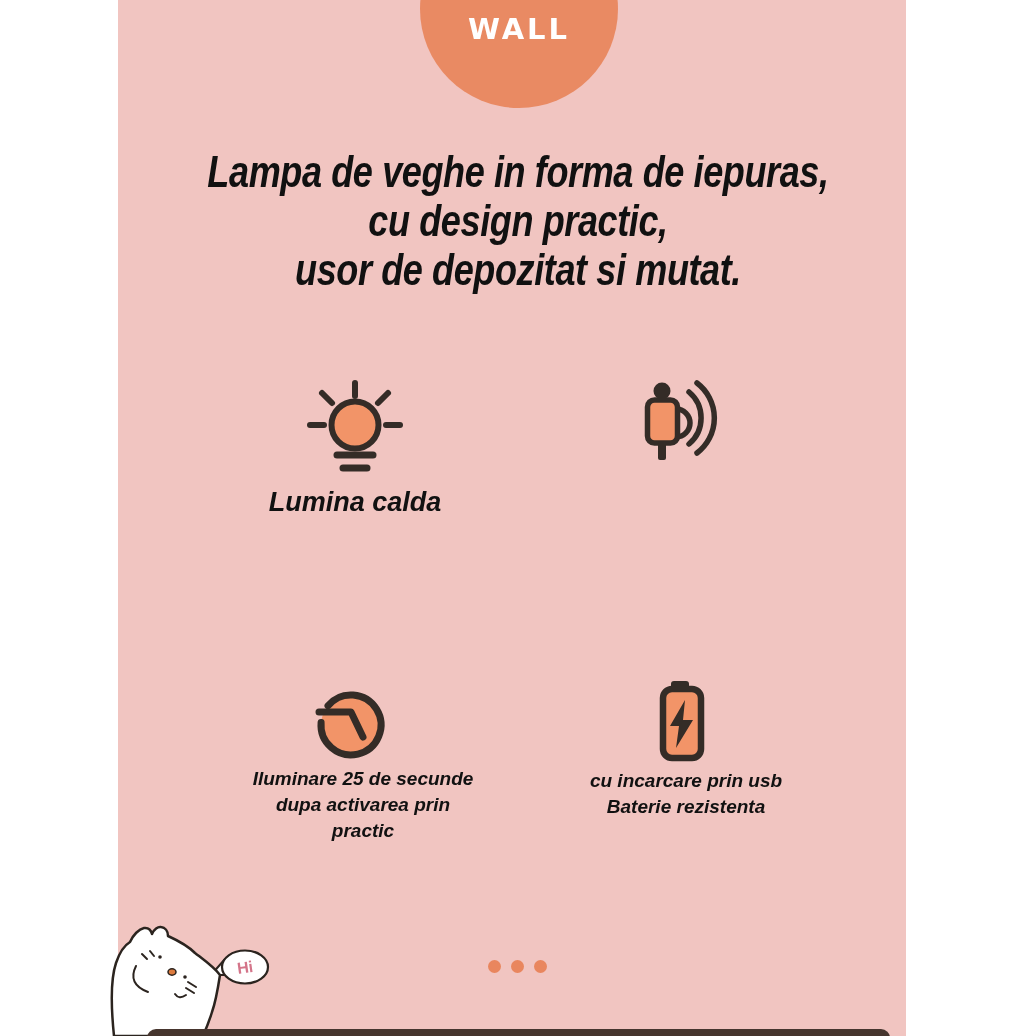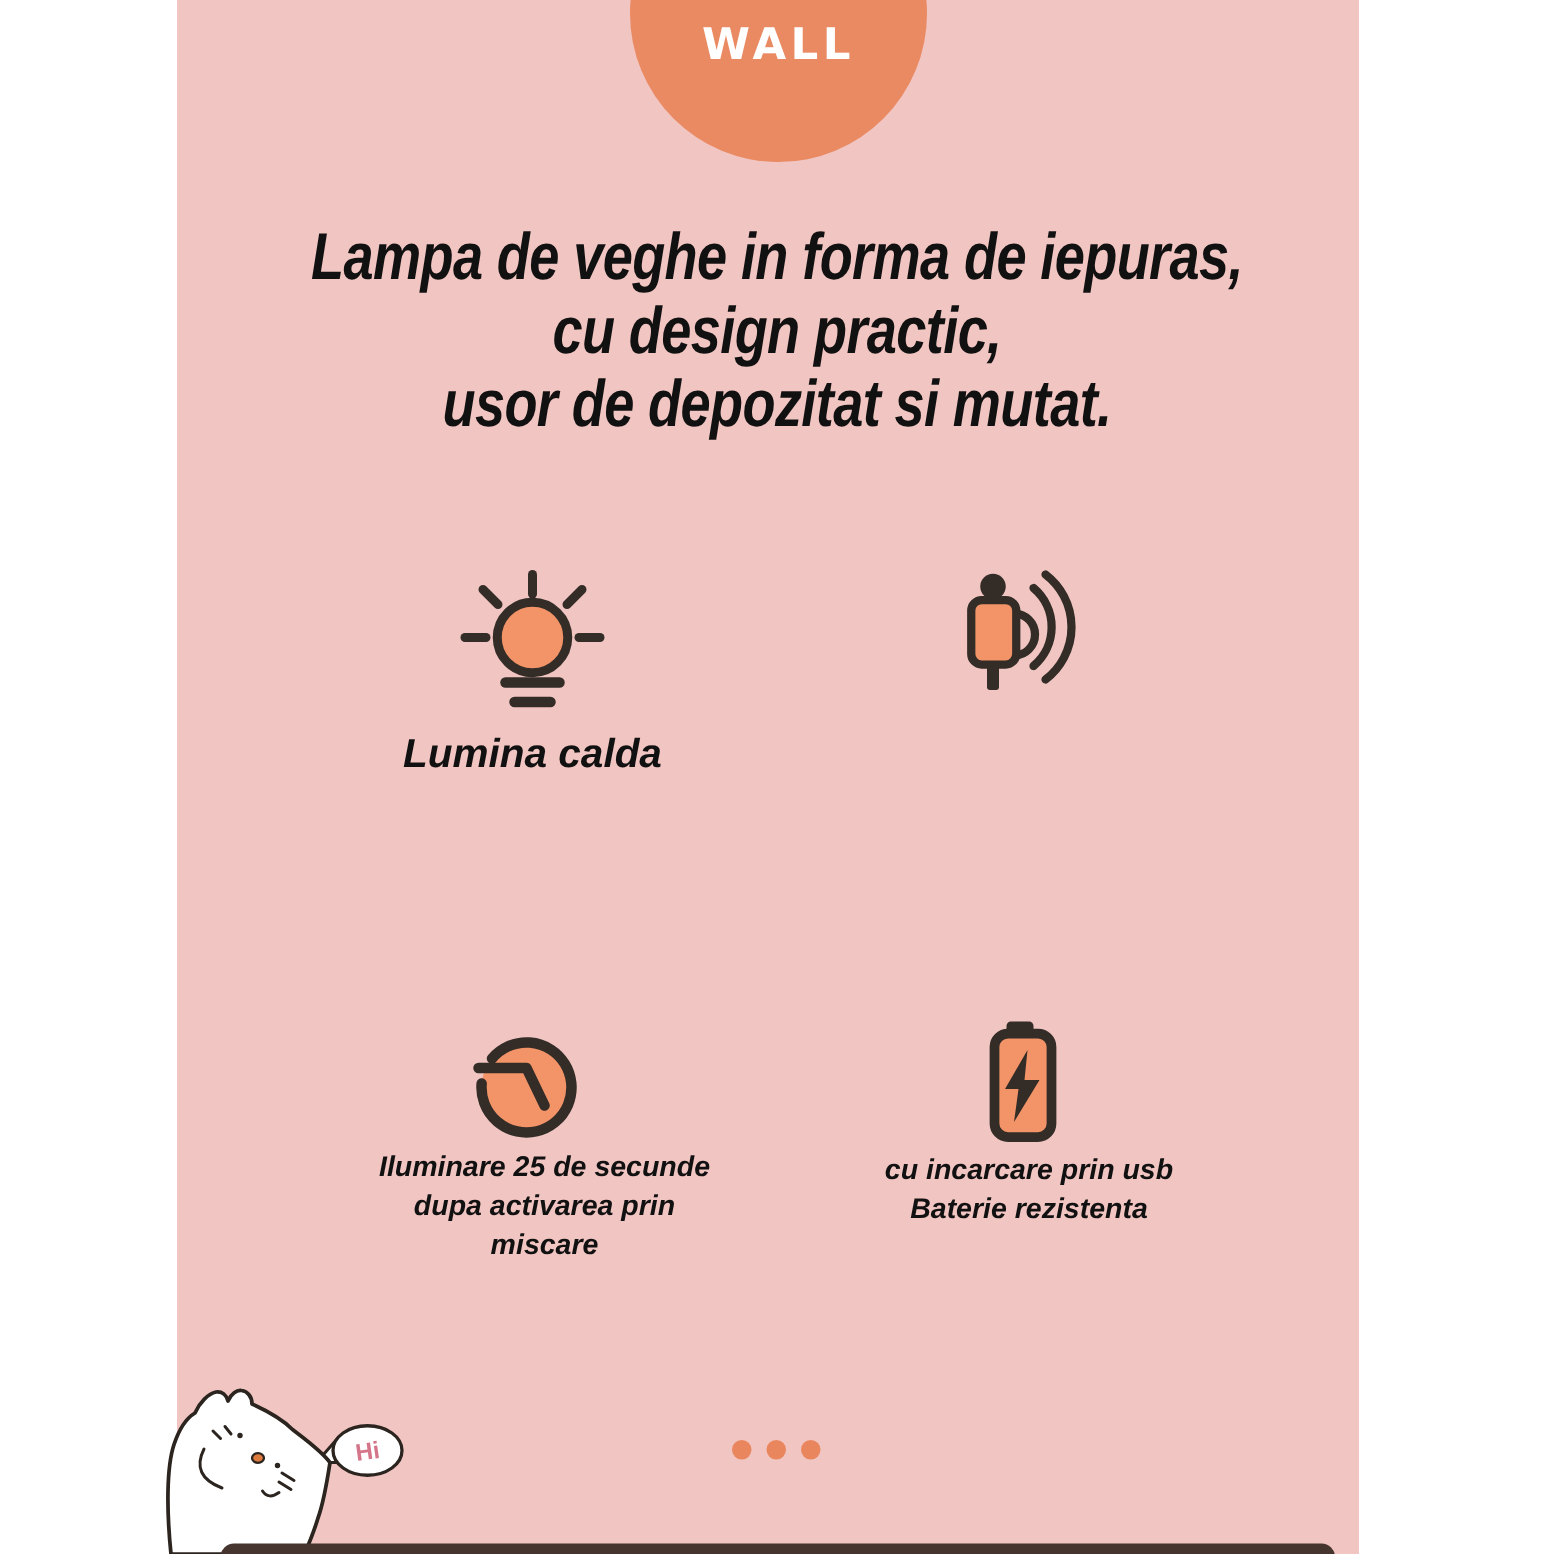--- a/index.html
+++ b/index.html
@@ -172,21 +172,21 @@
       <rect class="ic-dark" x="33" y="6" width="18" height="11" rx="3"></rect>
       <rect class="ic-fill ic-stroke" x="25" y="14" width="38" height="69" rx="9" stroke-width="6.5"></rect>
       <polygon class="ic-dark" points="47,25 32,51 41,51 38,73 55,45 45,45"></polygon>
     </svg>
   </div>
 
   <div class="feat-label big lumina">Lumina calda</div>
 
   <div class="feat-label small iluminare">
     <div>Iluminare 25 de secunde</div>
-    <div>dupa activarea prin miscare</div>
+    <div>dupa activarea prin practic</div>
   </div>
   <div class="feat-label small baterie">
     <div>cu incarcare prin usb</div>
     <div>Baterie rezistenta</div>
   </div>
 
   <div class="pagination">
     <div class="dot"></div>
     <div class="dot"></div>
     <div class="dot"></div>

